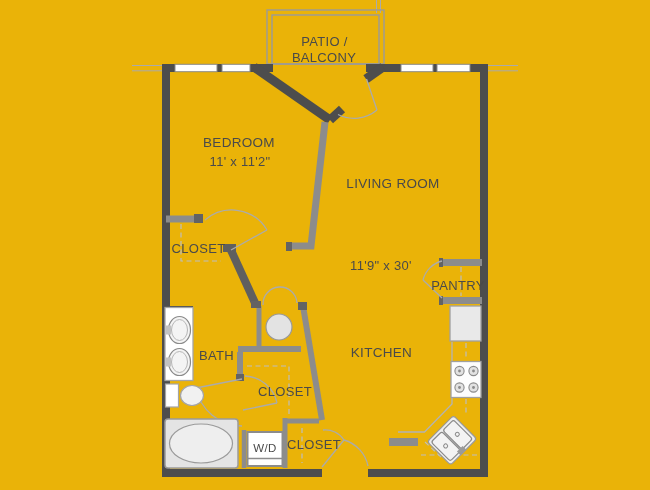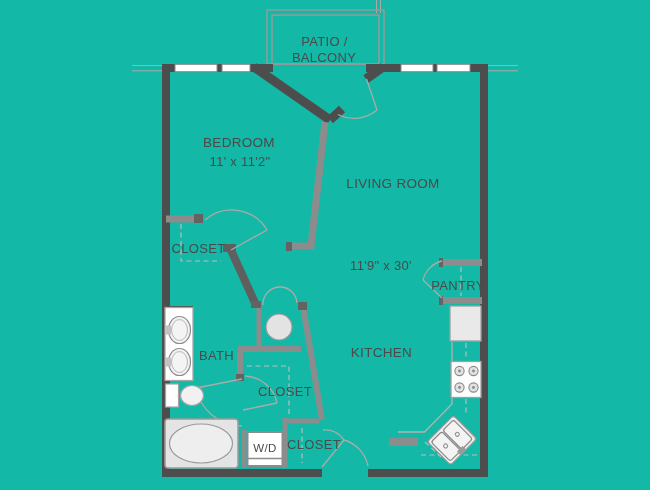--- a/index.html
+++ b/index.html
@@ -1,16 +1,16 @@
 <!DOCTYPE html>
 <html><head>
 <meta charset="utf-8">
 <style>
   html,body{margin:0;padding:0;background:#ffffff;}
-  .stage{position:relative;width:650px;height:490px;background:#14b8a6;overflow:hidden;
+  .stage{position:relative;width:650px;height:490px;background:#eab308;overflow:hidden;
          font-family:"Liberation Sans", sans-serif;}
   svg{position:absolute;left:0;top:0;}
   text{fill:#4a4a4a;letter-spacing:.3px;}
 </style>
 </head>
 <body>
 
 <div class="stage">
 <svg width="650" height="490" viewBox="0 0 650 490">
 

